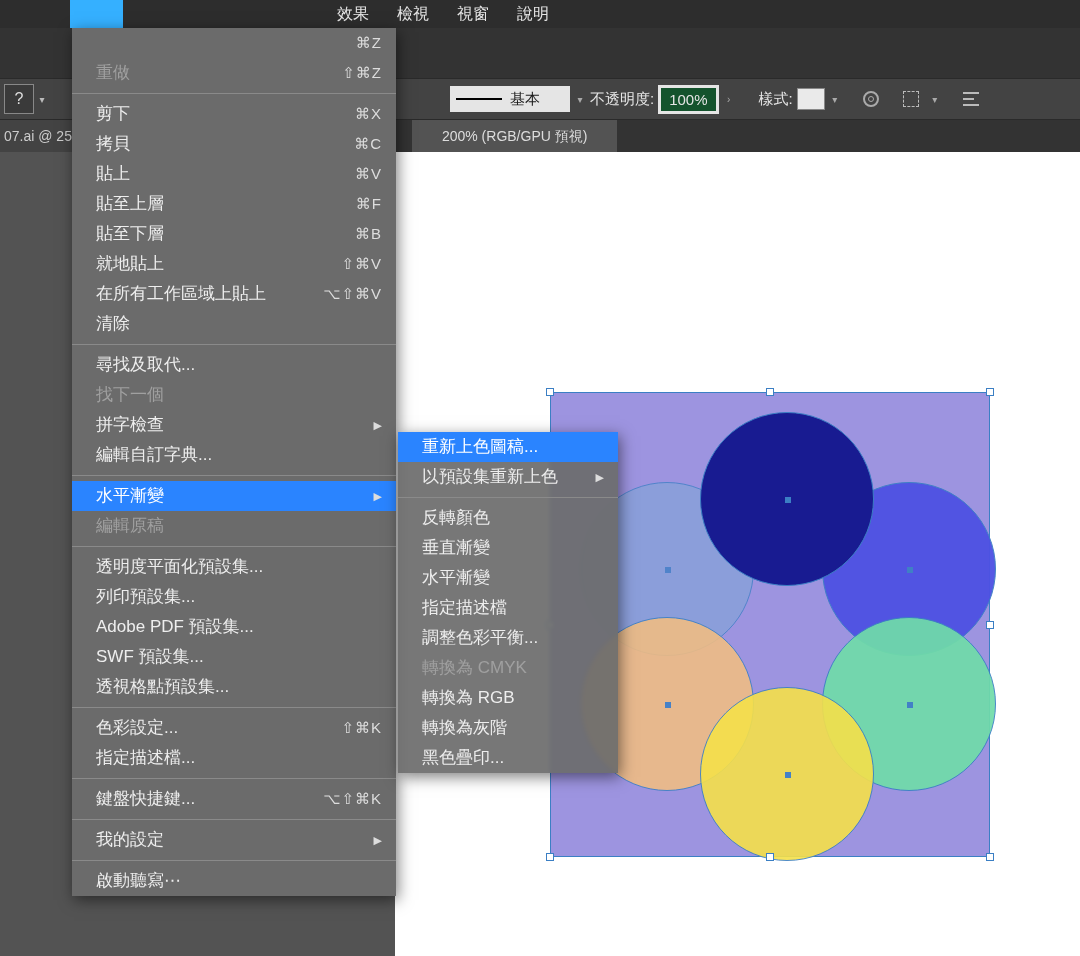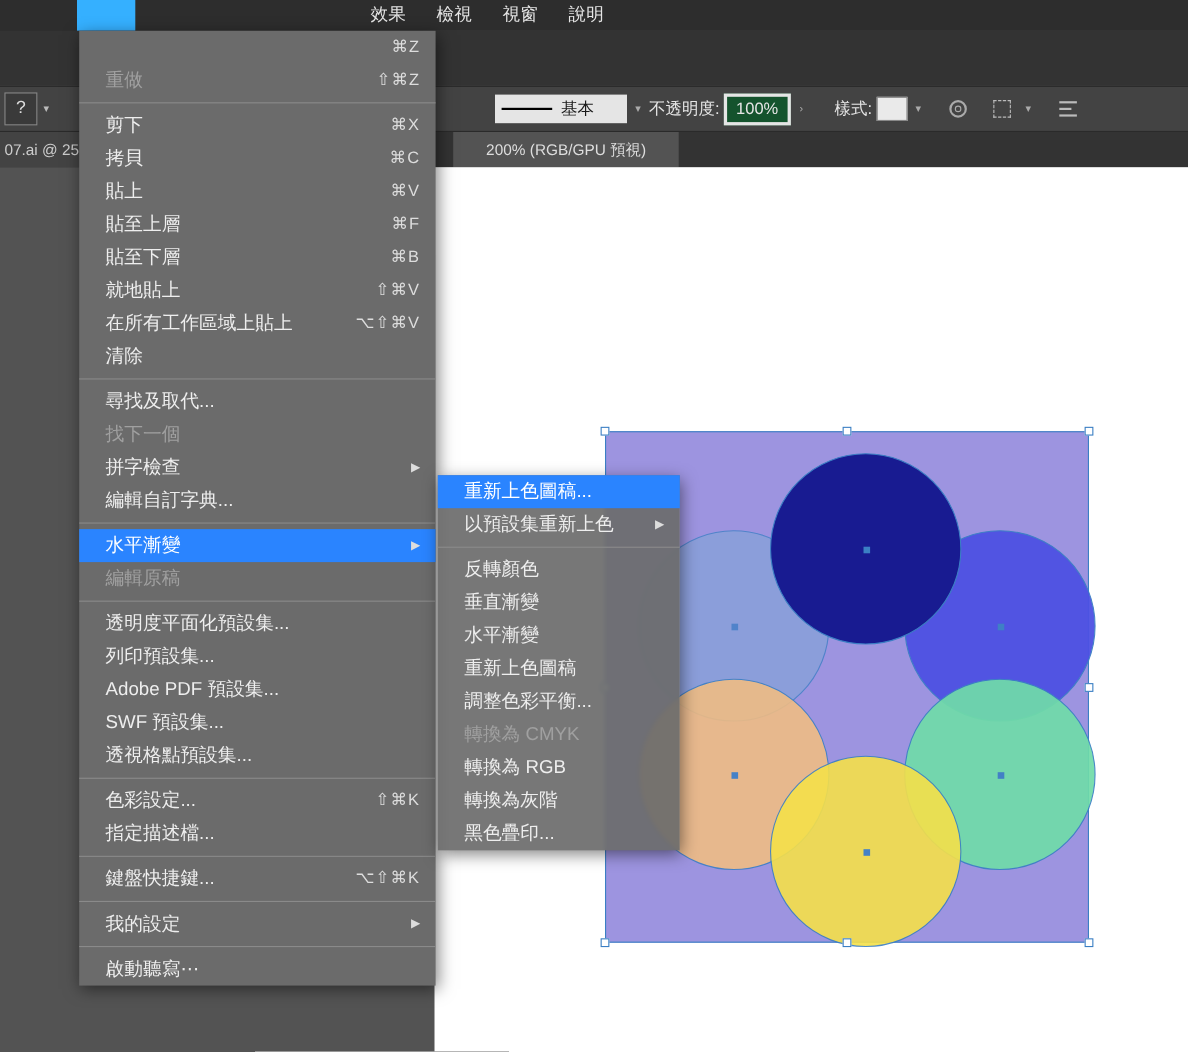--- a/index.html
+++ b/index.html
@@ -281,21 +281,21 @@
     </div>
   <div class="dd-row">
       <span>垂直漸變</span>
       <span></span>
     </div>
   <div class="dd-row">
       <span>水平漸變</span>
       <span></span>
     </div>
   <div class="dd-row">
-      <span>重新上色圖稿</span>
+      <span>指定描述檔</span>
       <span></span>
     </div>
   <div class="dd-row">
       <span>調整色彩平衡...</span>
       <span></span>
     </div>
   <div class="dd-row disabled">
       <span>轉換為 CMYK</span>
       <span></span>
     </div>

